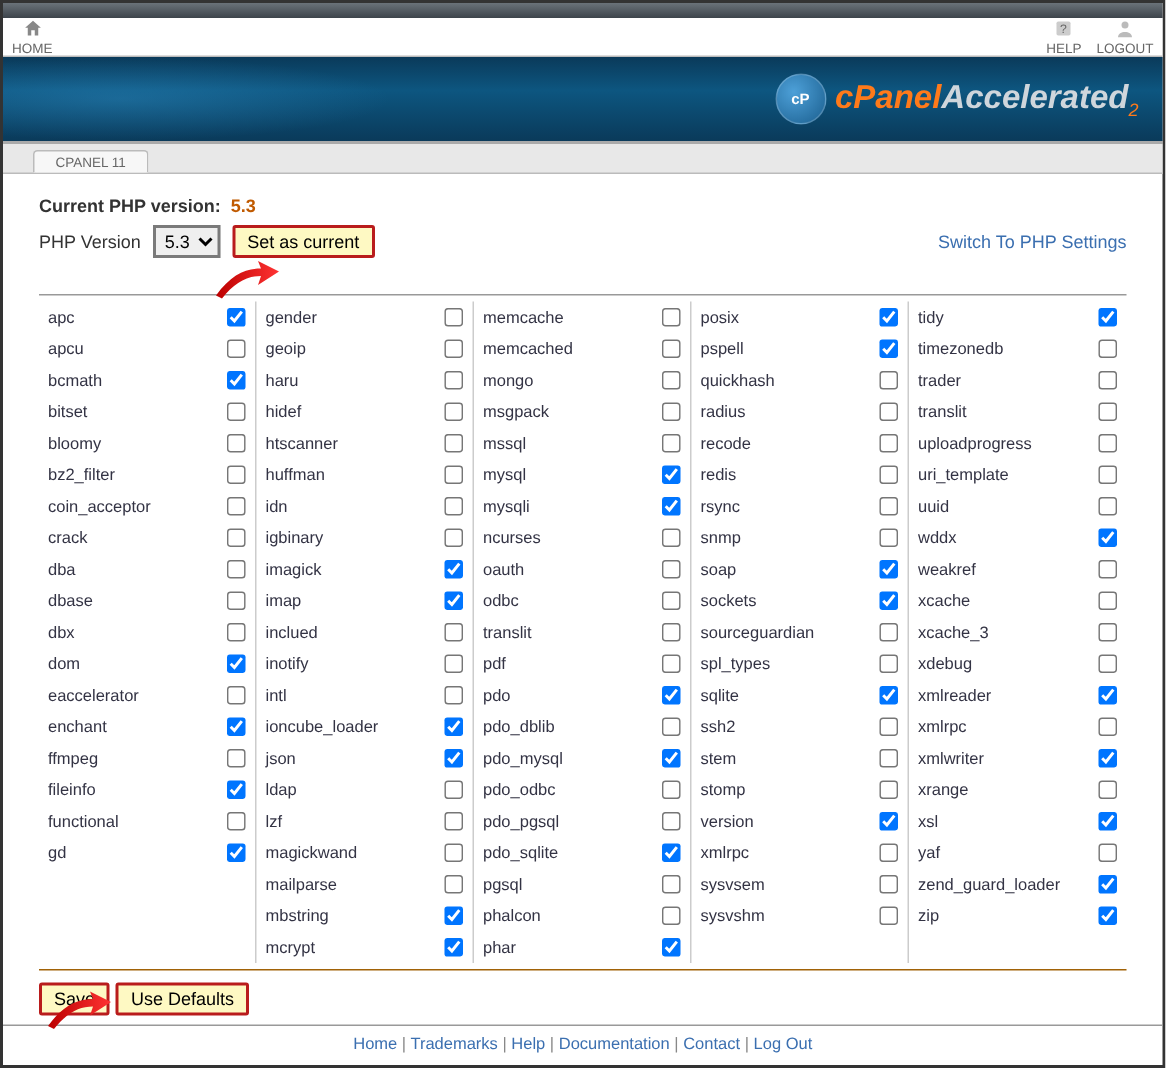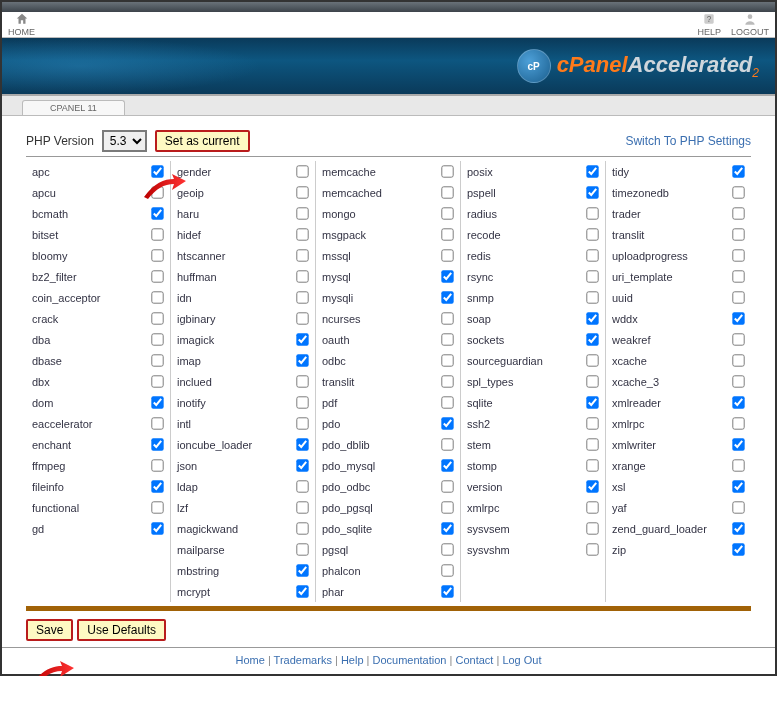--- a/index.html
+++ b/index.html
@@ -68,21 +68,21 @@
     height: 20px;
     background: #e8e8e8;
     border-bottom: 1px solid #bbb;
     padding-left: 20px;
     display: flex; align-items: flex-end;
   }
   .tab {
     background: #f7f7f7;
     border: 1px solid #bbb;
     border-bottom: none;
-    padding: 2px 27px;
+    padding: 2px 14px;
     font-size: 9px;
     color: #666;
     border-radius: 3px 3px 0 0;
   }
   .content { padding: 14px 24px 4px 24px; }
   .row1 { margin-bottom: 6px; font-size: 12px; }
   .row1 b { color: #333; }
   .curver { color: #c05a00; font-weight: bold; }
   .row2 { display: flex; align-items: center; gap: 8px; font-size: 12px; }
   select.ver {
@@ -91,23 +91,23 @@
   }
   button.setcur, button.save, button.defaults {
     font-size: 12px; padding: 2px 8px;
     background: #fef9c3; border: 2px solid #b91c1c; border-radius: 2px;
     cursor: pointer;
   }
   .switch-link {
     margin-left: auto; color: #3b6fb0; cursor: pointer; font-size: 12px;
   }
   .ext-wrap {
-    margin-top: 4px;
+    margin-top: 24px;
     border-top: 1px solid #999;
-    border-bottom: 5px solid #a16207;
+    border-bottom: 1px solid #a16207;
     padding: 4px 0;
   }
   .ext-grid {
     display: grid;
     grid-template-columns: repeat(5, 1fr);
     gap: 0;
   }
   .ext-col { border-right: 1px solid #ccc; padding: 0 6px; }
   .ext-col:last-child { border-right: none; }
   .ext-row {
@@ -177,20 +177,24 @@
         <span class="cp">cPanel</span><span class="acc">Accelerated</span><span class="two">2</span>
       </span>
     </div>
   </div>
 
   <div class="tabbar">
     <div class="tab">CPANEL 11</div>
   </div>
 
   <div class="content">
+    <div class="row1">
+      <b>Current PHP version:</b>
+      &nbsp;<span class="curver">5.3</span>
+    </div>
     <div class="row2">
       <span>PHP Version</span>
       <select class="ver">
         <option>5.3</option>
       </select>
       <button class="setcur">Set as current</button>
       <span class="switch-link">Switch To PHP Settings</span>
     </div>
 
     <div class="ext-wrap">
@@ -444,20 +448,24 @@
           <div class="ext-col">
             <div class="ext-row">
               <span>posix</span>
               <input type="checkbox" checked="" style="">
             </div>
             <div class="ext-row">
               <span>pspell</span>
               <input type="checkbox" checked="" style="">
             </div>
             <div class="ext-row">
+              <span>quickhash</span>
+              <input type="checkbox" style="">
+            </div>
+            <div class="ext-row">
               <span>radius</span>
               <input type="checkbox" style="">
             </div>
             <div class="ext-row">
               <span>recode</span>
               <input type="checkbox" style="">
             </div>
             <div class="ext-row">
               <span>redis</span>
               <input type="checkbox" style="">
@@ -555,20 +563,24 @@
             <div class="ext-row">
               <span>weakref</span>
               <input type="checkbox" style="">
             </div>
             <div class="ext-row">
               <span>xcache</span>
               <input type="checkbox" style="">
             </div>
             <div class="ext-row">
               <span>xcache_3</span>
+              <input type="checkbox" style="">
+            </div>
+            <div class="ext-row">
+              <span>xdebug</span>
               <input type="checkbox" style="">
             </div>
             <div class="ext-row">
               <span>xmlreader</span>
               <input type="checkbox" checked="" style="">
             </div>
             <div class="ext-row">
               <span>xmlrpc</span>
               <input type="checkbox" style="">
             </div>

